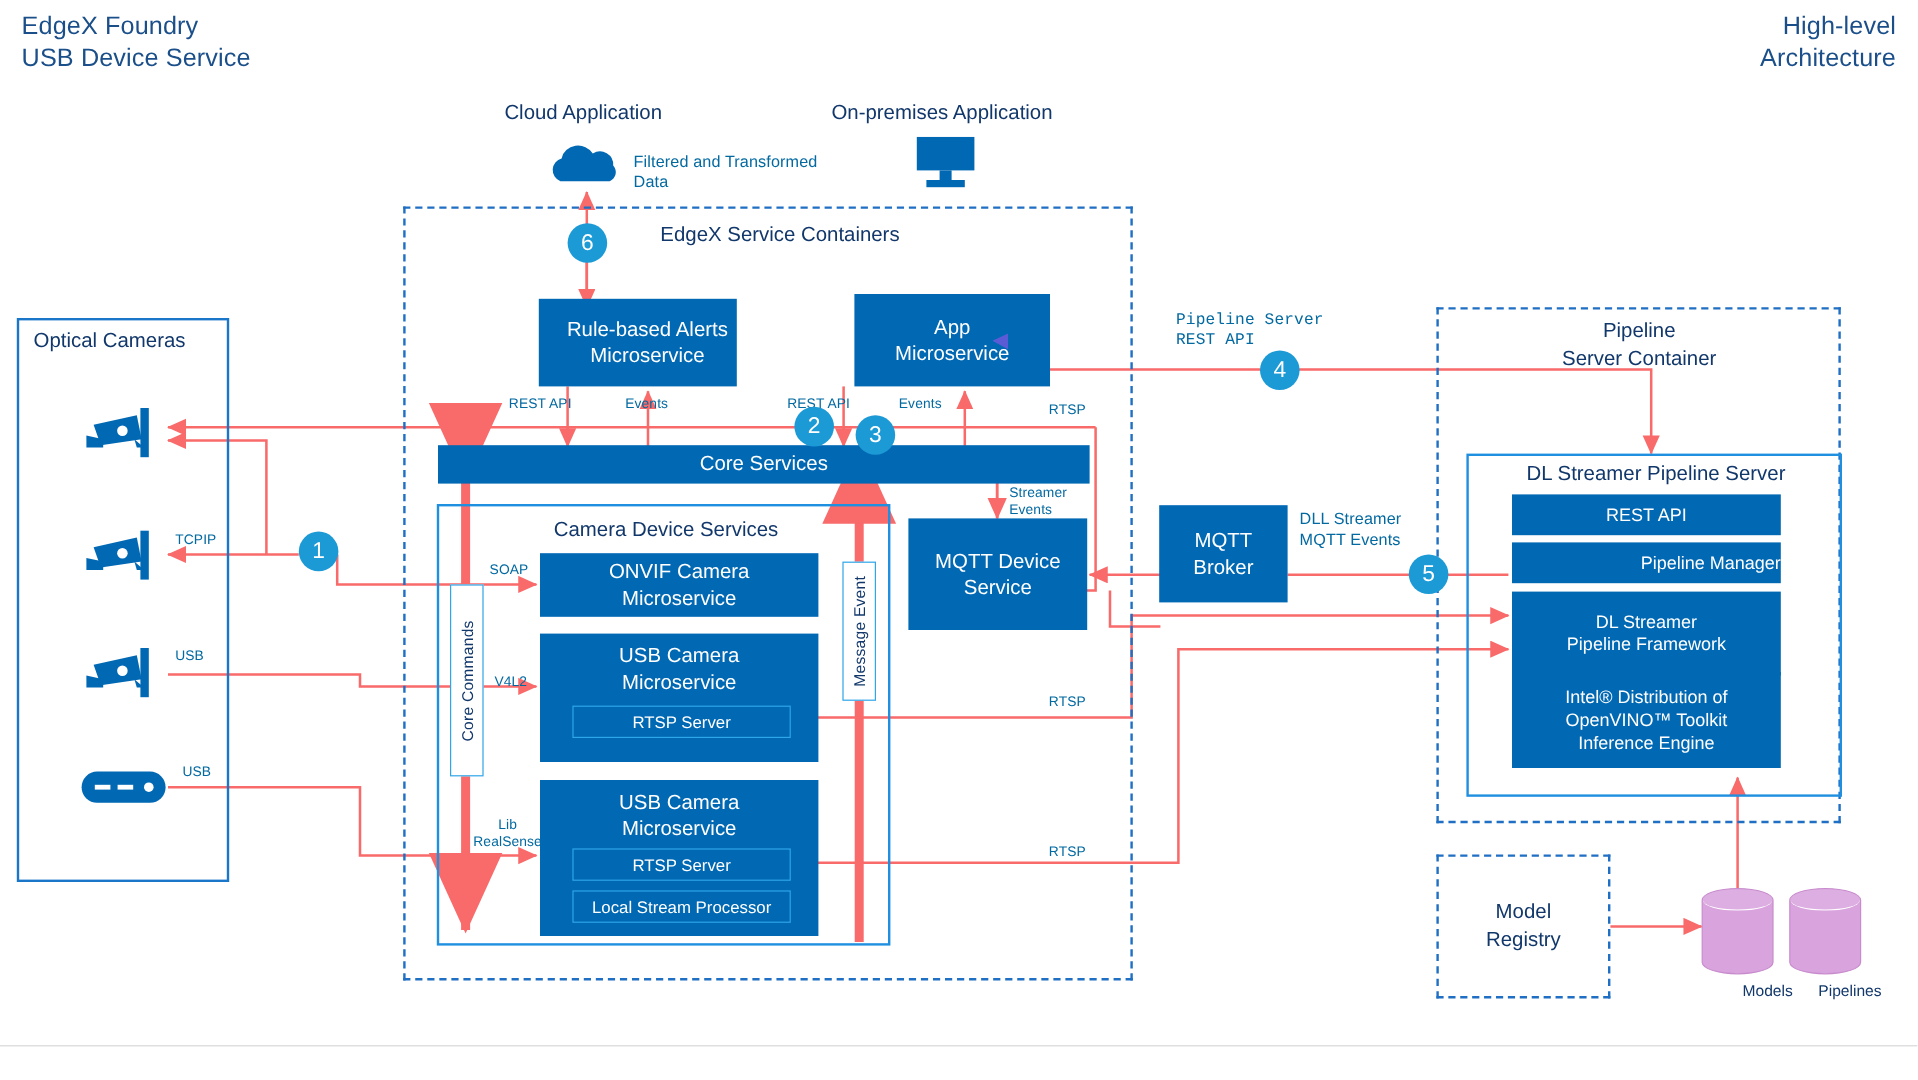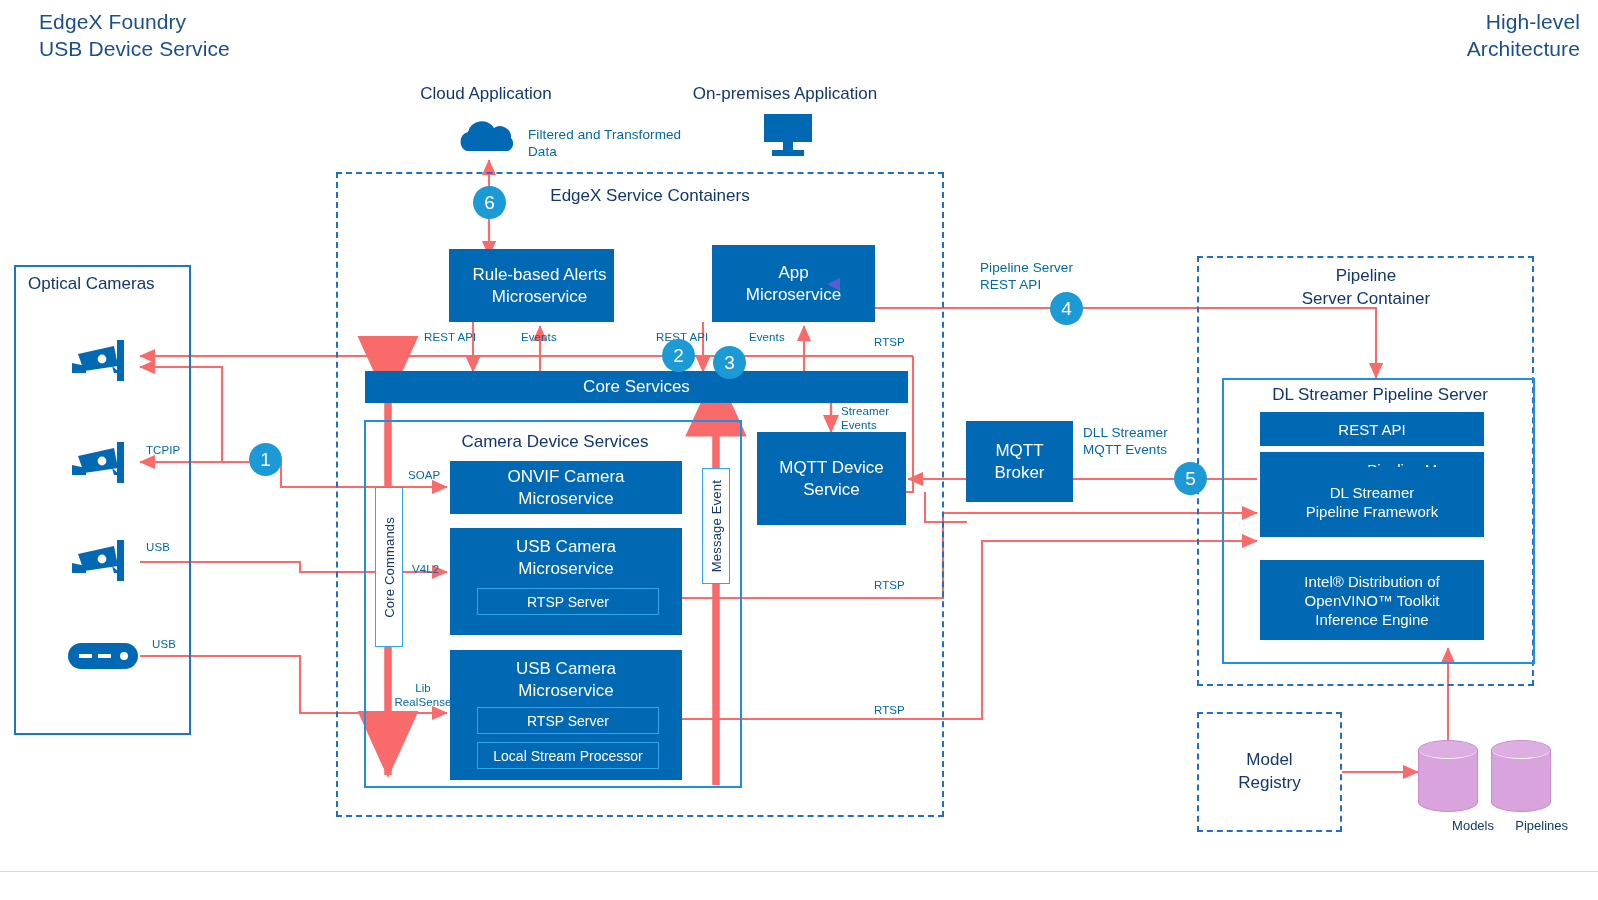--- a/index.html
+++ b/index.html
@@ -9,21 +9,20 @@
     font-family:"Liberation Sans","DejaVu Sans",sans-serif;
     color:#12386b;
   }
   #canvas{position:absolute;left:0;top:0;width:1598px;height:900px;}
   .abs{position:absolute;box-sizing:border-box;}
 
   
   .doc-title{
     font-size:21px;line-height:27px;color:#1b4f8a;font-weight:400;
     letter-spacing:.1px;
-    margin-left:21px;
   }
   .doc-title.right{text-align:right;}
 
   
   .dashed{
     border:2px dashed #1f6fc4;background:transparent;
   }
   .solid-blue{
     border:2px solid #1f8fe0;background:transparent;
   }
@@ -325,41 +324,41 @@
     <div>
       <div>MQTT</div>
       <div>Broker</div>
     </div>
   </div>
   <div class="abs lbl big" style="left:1083px;top:424px;">
     <div>DLL Streamer</div>
     <div>MQTT Events</div>
   </div>
 
-  <div class="abs lbl big" style="left:980px;top:259px;">
+  <div class="abs lbl big" style="left:980px;top:259px;font-family:Liberation Mono, monospace;">
     <div>Pipeline Server</div>
     <div>REST API</div>
   </div>
 
   <div class="abs dashed" style="left:1197px;top:256px;width:337px;height:430px;"></div>
   <div class="abs caption two" style="left:1235px;top:264px;width:262px;">
     <div>Pipeline</div>
     <div>Server Container</div>
   </div>
 
   <div class="abs solid-blue" style="left:1222px;top:378px;width:313px;height:286px;"></div>
   <div class="abs caption" style="left:1235px;top:384px;width:290px;">DL Streamer  Pipeline Server</div>
 
   <div class="abs bluebox sm" style="left:1260px;top:412px;width:224px;height:34px;">
     <span>REST API</span>
   </div>
   <div class="abs bluebox sm" style="left:1260px;top:452px;width:224px;height:34px;justify-content:flex-end;">
     <span>Pipeline Manager</span>
   </div>
-  <div class="abs bluebox sm" style="left:1260px;top:467px;width:224px;height:70px;white-space:pre-line;">
+  <div class="abs bluebox sm" style="left:1260px;top:493px;width:224px;height:70px;white-space:pre-line;">
     <span>DL Streamer
 Pipeline Framework</span>
   </div>
   <div class="abs bluebox sm" style="left:1260px;top:560px;width:224px;height:80px;white-space:pre-line;">
     <span>Intel® Distribution of
 OpenVINO™ Toolkit
 Inference Engine</span>
   </div>
 
   <div class="abs dashed" style="left:1197px;top:712px;width:145px;height:120px;"></div>

